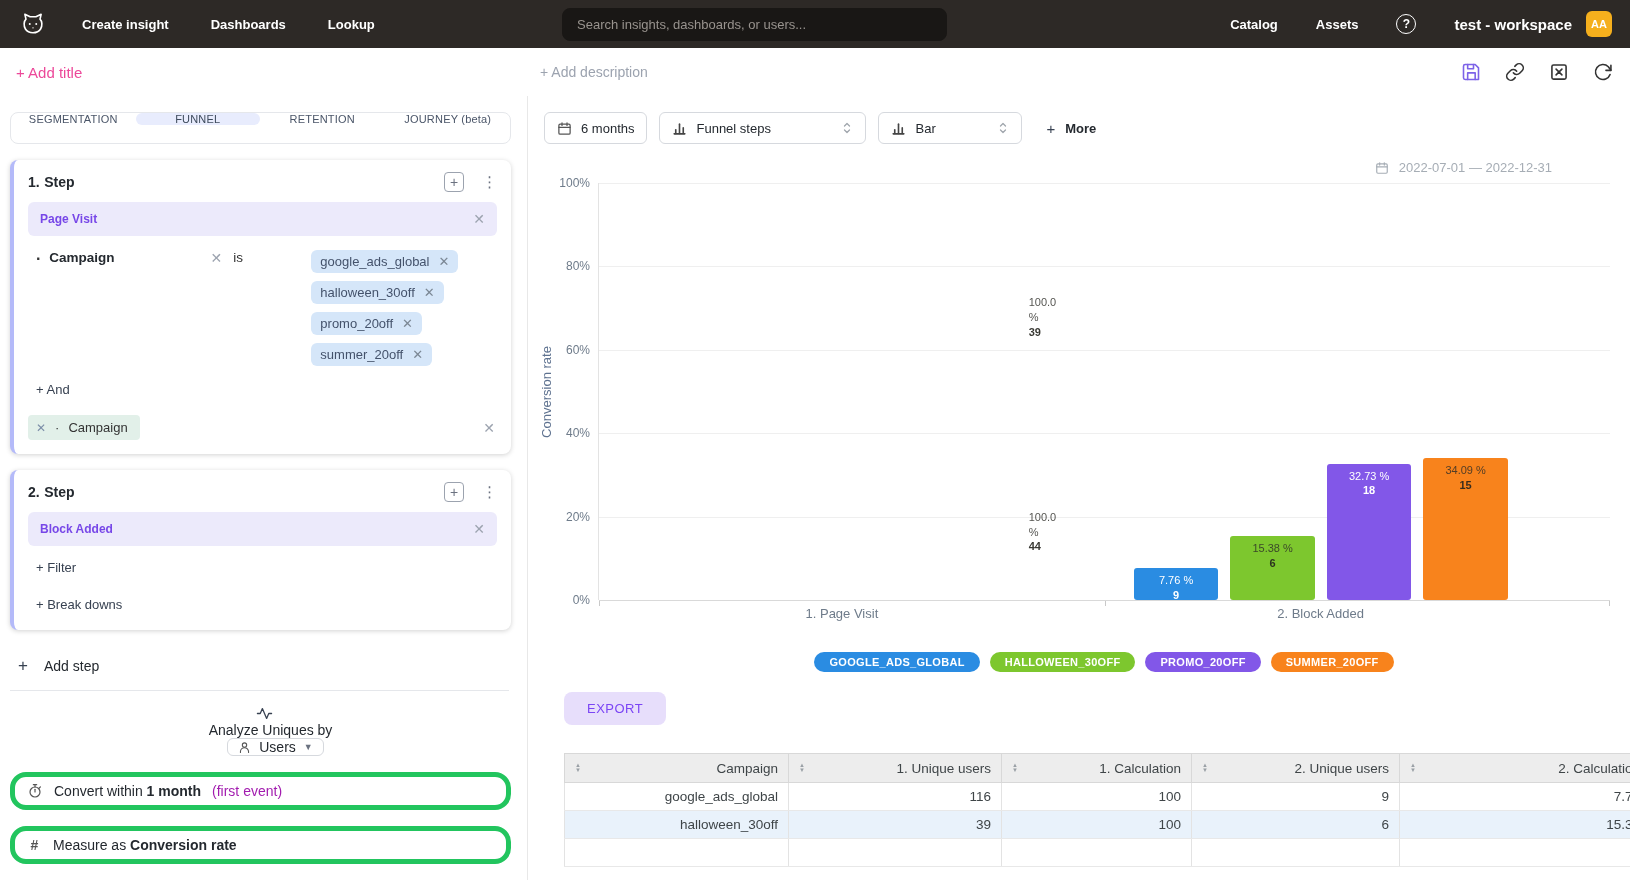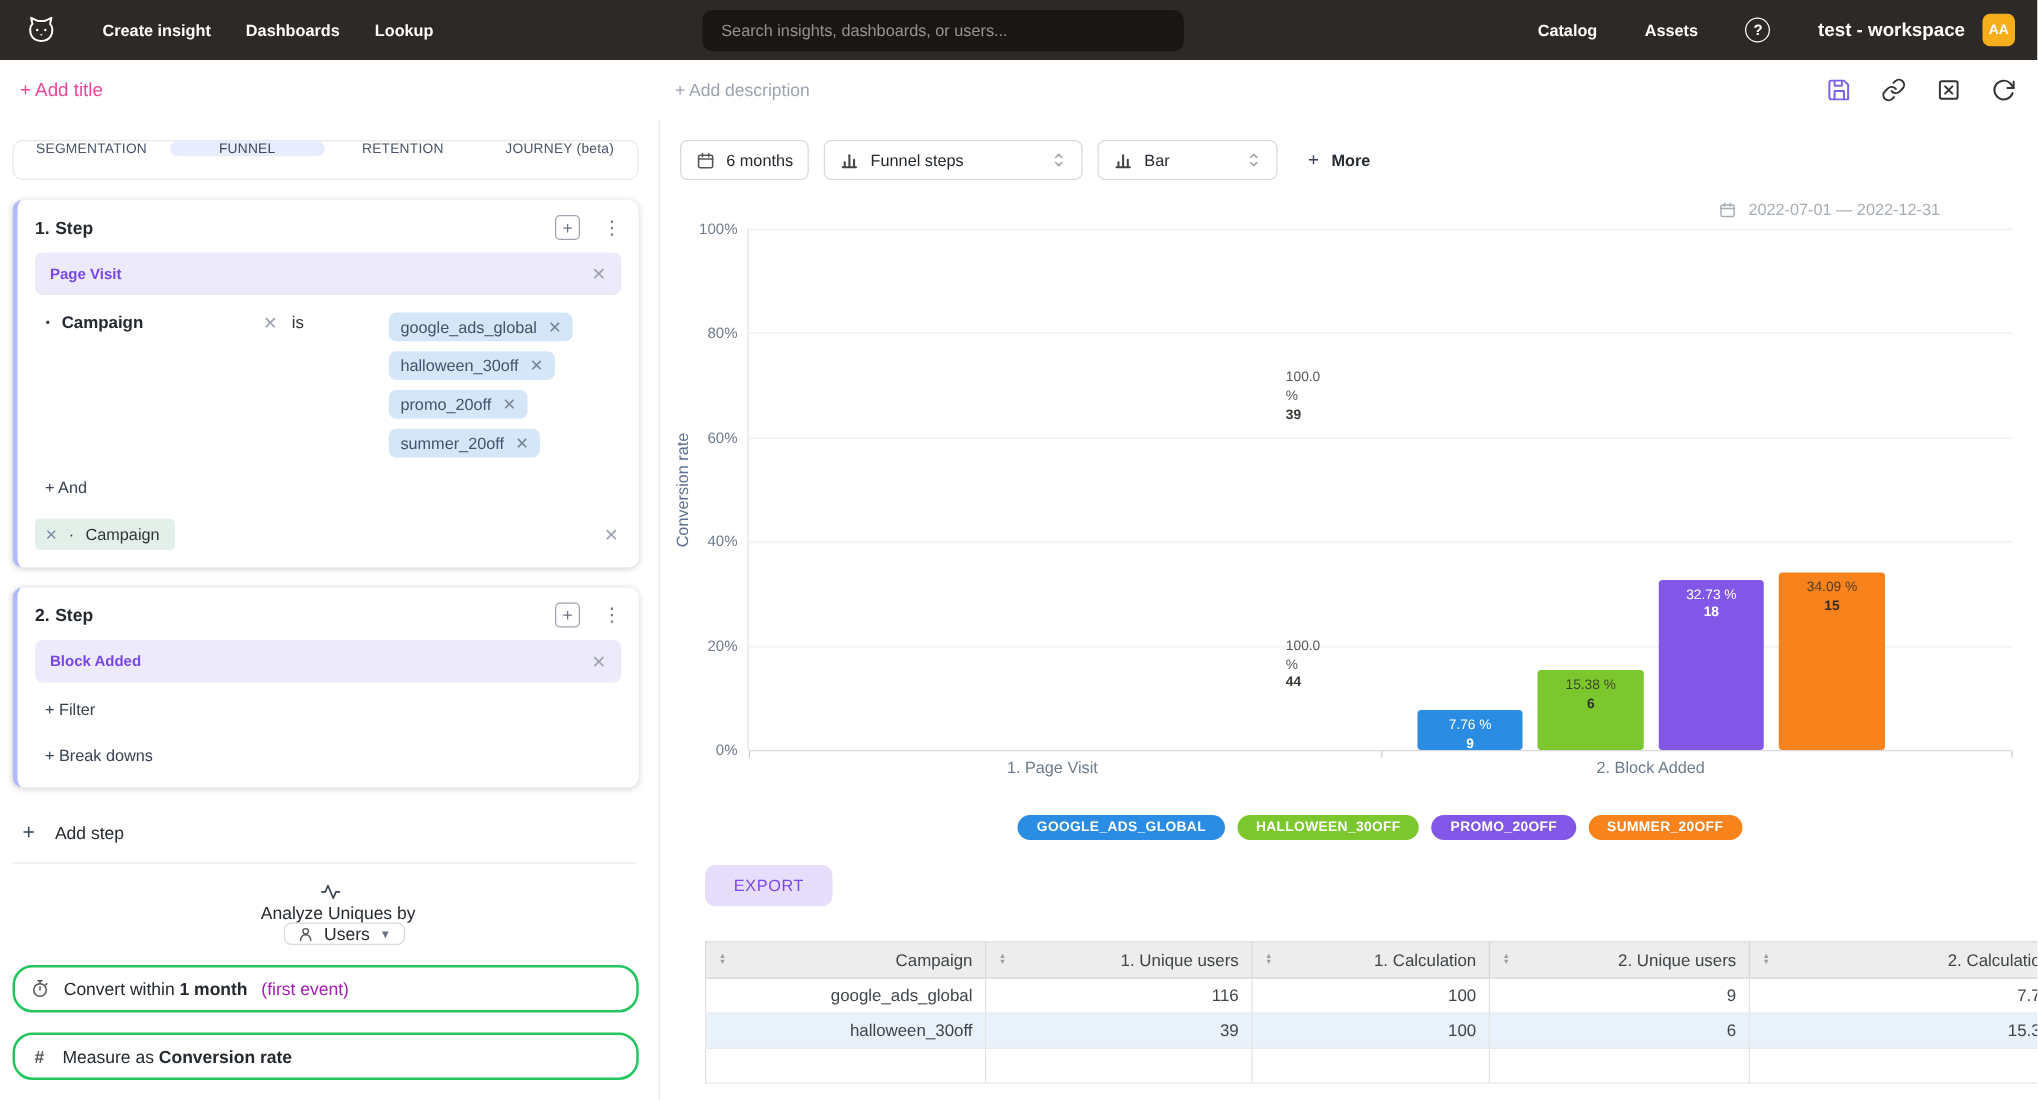--- a/index.html
+++ b/index.html
@@ -2,21 +2,21 @@
 <html><head>
 <meta charset="utf-8">
 <style>
   * { margin:0; padding:0; box-sizing:border-box; }
   html,body { width:1630px; height:880px; overflow:hidden; background:#fff;
     font-family:"Liberation Sans", sans-serif; color:#333; }
 
   
   .navbar { height:48px; background:#2d2926; display:flex; align-items:center; position:relative; padding:0 14px; }
   .nav-logo { width:30px; height:30px; margin-left:4px; display:flex; align-items:center; justify-content:center; cursor:pointer; }
-  .nav-links { display:flex; gap:28px; margin-left:34px; }
+  .nav-links { display:flex; gap:42px; margin-left:34px; }
   .nav-link { color:#fff; font-size:13px; font-weight:bold; cursor:pointer; }
   .nav-search { position:absolute; left:562px; top:8px; width:385px; height:33px; background:#191715; border:1px solid #191715;
     border-radius:8px; color:#e5e5e5; font-size:13px; padding:0 14px; outline:none; }
   .nav-search::placeholder { color:#989younger391; color:#98938e; }
   .nav-right { margin-left:auto; display:flex; align-items:center; gap:38px; padding-right:4px; }
   .help-circle { width:20px; height:20px; border:1.7px solid #fff; border-radius:50%; color:#fff; font-size:12px; font-weight:bold;
     display:flex; align-items:center; justify-content:center; cursor:pointer; }
   .workspace-group { display:flex; align-items:center; gap:14px; }
   .workspace-name { color:#fff; font-size:15px; font-weight:bold; }
   .avatar { width:26px; height:26px; border-radius:6px; background:#F5AF1D; color:#fff; font-size:11px; font-weight:bold;
@@ -75,21 +75,21 @@
   .add-step { margin:26px 0 0 10px; display:flex; align-items:center; gap:16px; cursor:pointer; }
   .add-step .plus { font-size:17px; color:#374151; }
   .add-step-label { font-size:14px; color:#24292f; }
   .hr { border-top:1px solid #e5e7eb; margin:14px 2px 0 2px; }
   .analyze-row { margin:14px 0 0 10px; display:flex; align-items:center;flex-direction:column; }
   .analyze-label { font-size:14px; color:#24292f; margin-left:12px; }
   .select-box { margin-left:22px; flex:1; max-width:305px; border:1px solid #d6d9de; border-radius:6px; height:34px;
     display:flex; align-items:center; padding:0 10px; gap:8px; cursor:pointer; background:#fff; }
   .select-box .val { font-size:14px; color:#24292f; }
   .select-caret { margin-left:auto; color:#6b7280; font-size:9px; }
-  .opt-box { margin:16px 0 0 2px; border:2px solid #22c55e; border-radius:16px; height:38px; display:flex; align-items:center;
+  .opt-box { margin:16px 0 0 2px; border:5px solid #22c55e; border-radius:16px; height:38px; display:flex; align-items:center;
     padding:0 12px; gap:11px; background:#fff; cursor:pointer; }
   .opt-text { font-size:14px; color:#24292f; }
   .muted { color:#a21caf; }
   .hash { font-size:14px; color:#555; font-weight:bold; width:15px; text-align:center; }
   .opt-box.empty { height:60px; }
 
   
   .controls-row { display:flex; align-items:center; gap:12px; margin-left:8px; }
   .ctl-btn { border:1px solid #d6d9de; border-radius:6px; height:32px; display:flex; align-items:center; gap:9px;
     padding:0 12px; font-size:13px; color:#24292f; background:#fff; cursor:pointer; }

